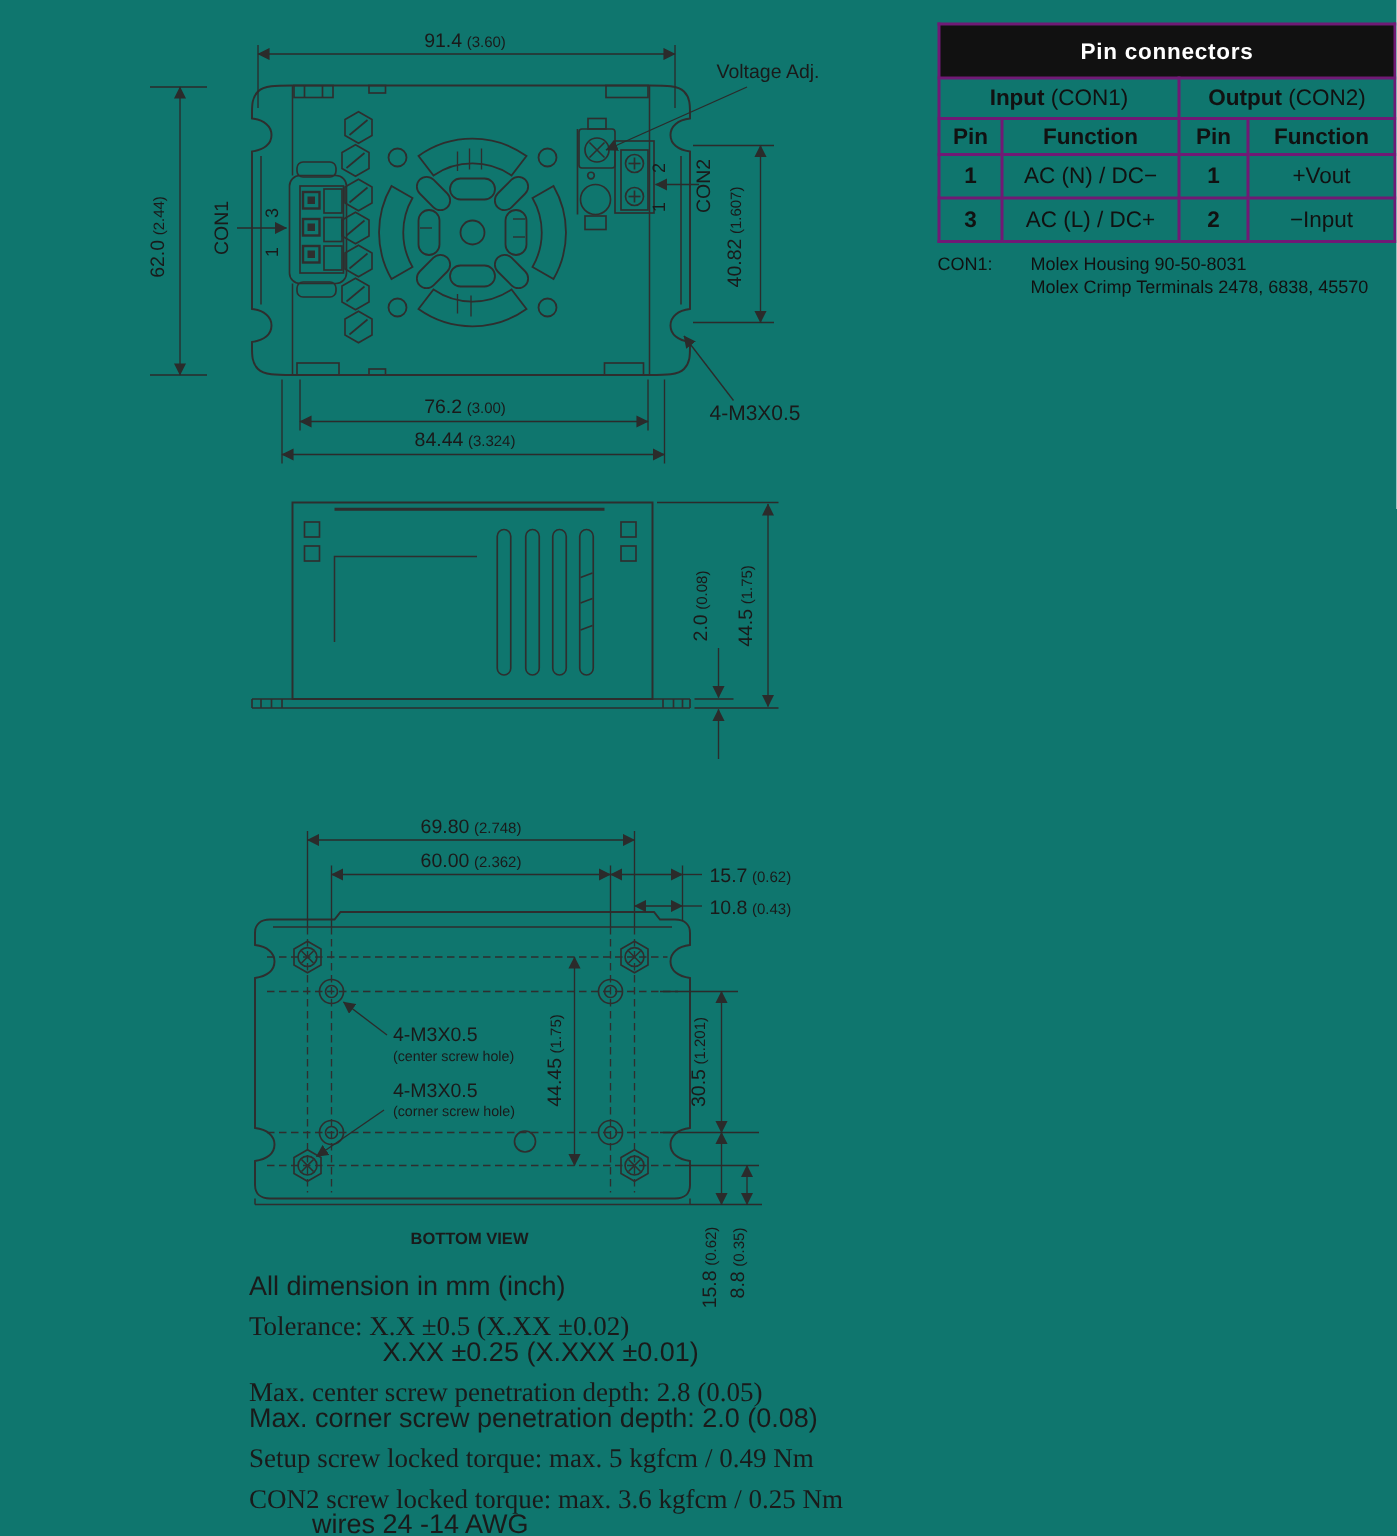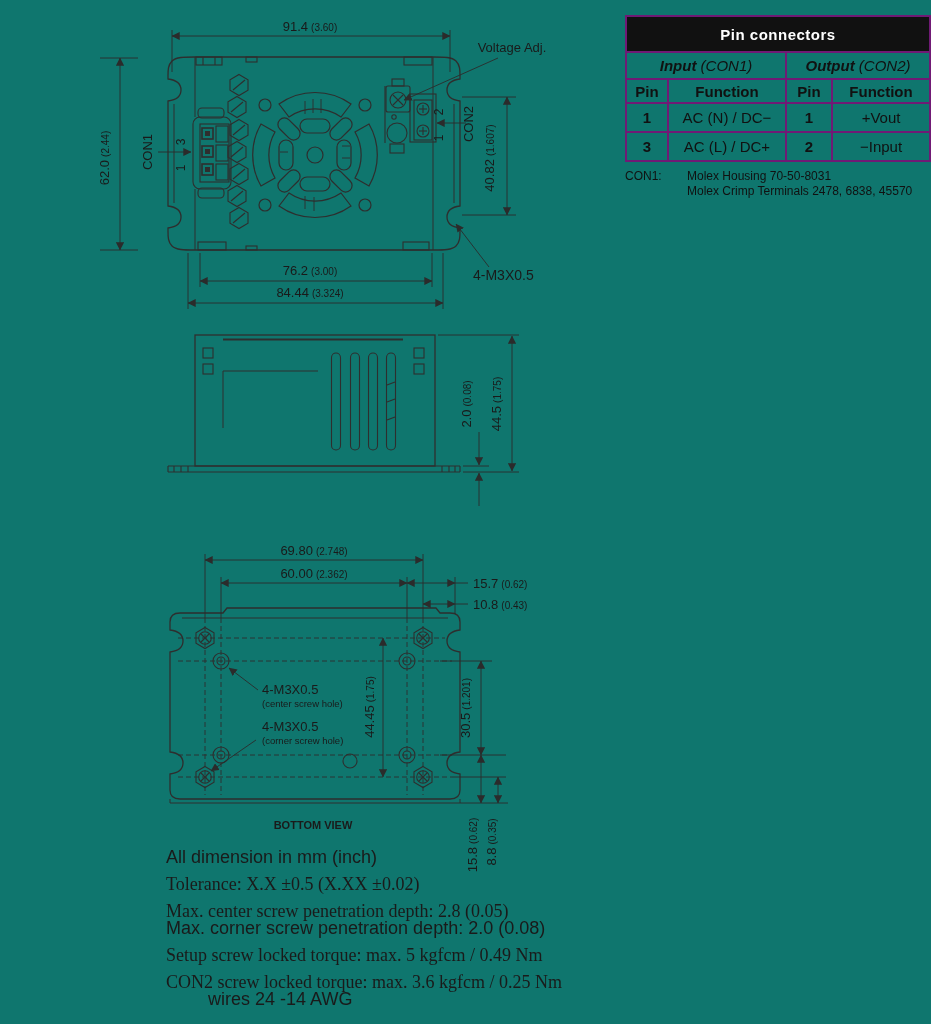--- a/index.html
+++ b/index.html
@@ -11,21 +11,21 @@
   
   .pin-table-wrap{position:absolute;left:625px;top:15px;width:304px;}
   table.pins{border-collapse:collapse;table-layout:fixed;width:304px;
              border:2.5px solid #111;}
   table.pins col.c1{width:42px;} table.pins col.c2{width:118px;}
   table.pins col.c3{width:46px;} table.pins col.c4{width:98px;}
   table.pins th, table.pins td{border:2px solid #701a75;text-align:center;padding:0;
              font-size:15px;line-height:1;}
   .tbl-title{background:#111;color:#fff;font-weight:bold;font-size:20px;height:34px;
              letter-spacing:.5px;}
-  .grp{height:25px;font-size:16px;font-weight:normal;font-style:italic;}
+  .grp{height:25px;font-size:16px;font-weight:normal;}
   .grp b{font-weight:bold;}
   .colhead{height:22px;font-weight:bold;}
   td.pin{font-weight:bold;height:27px;}
   td.fn{font-weight:normal;height:27px;}
   .footnote{display:flex;margin-top:7px;font-size:12px;line-height:15px;}
   .footnote .fl{font-weight:normal;width:62px;flex:none;}
   .footnote .ftext div{white-space:nowrap;}
 
   
   .notes{position:absolute;left:166px;top:849px;font-size:18px;line-height:17px;color:#1a1a1a;}
@@ -374,29 +374,30 @@
       <td class="pin">3</td>
       <td class="fn">AC (L) / DC+</td>
       <td class="pin">2</td>
       <td class="fn">−Input</td>
     </tr>
   </tbody>
       </table>
   <div class="footnote">
     <span class="fl">CON1:</span>
     <span class="ftext">
-      <div>Molex Housing 70-50-8031</div>
+      <div>Molex Housing 90-50-8031</div>
       <div>Molex Crimp Terminals 2478, 6838, 45570</div>
     </span>
   </div>
 </div>
 
 <div class="notes">
   <p>All dimension in mm (inch)</p>
   <p class="mt">Tolerance: X.X ±0.5 (X.XX ±0.02)</p>
+  <p class="ind64">X.XX ±0.25 (X.XXX ±0.01)</p>
   <p class="mt">Max. center screw penetration depth: 2.8 (0.05)</p>
   <p>Max. corner screw penetration depth: 2.0 (0.08)</p>
   <p class="mt">Setup screw locked torque: max. 5 kgfcm / 0.49 Nm</p>
   <p class="mt">CON2 screw locked torque: max. 3.6 kgfcm / 0.25 Nm</p>
   <p class="ind42">wires 24 -14 AWG</p>
 </div>
 
 </div>
 
 </body></html>

